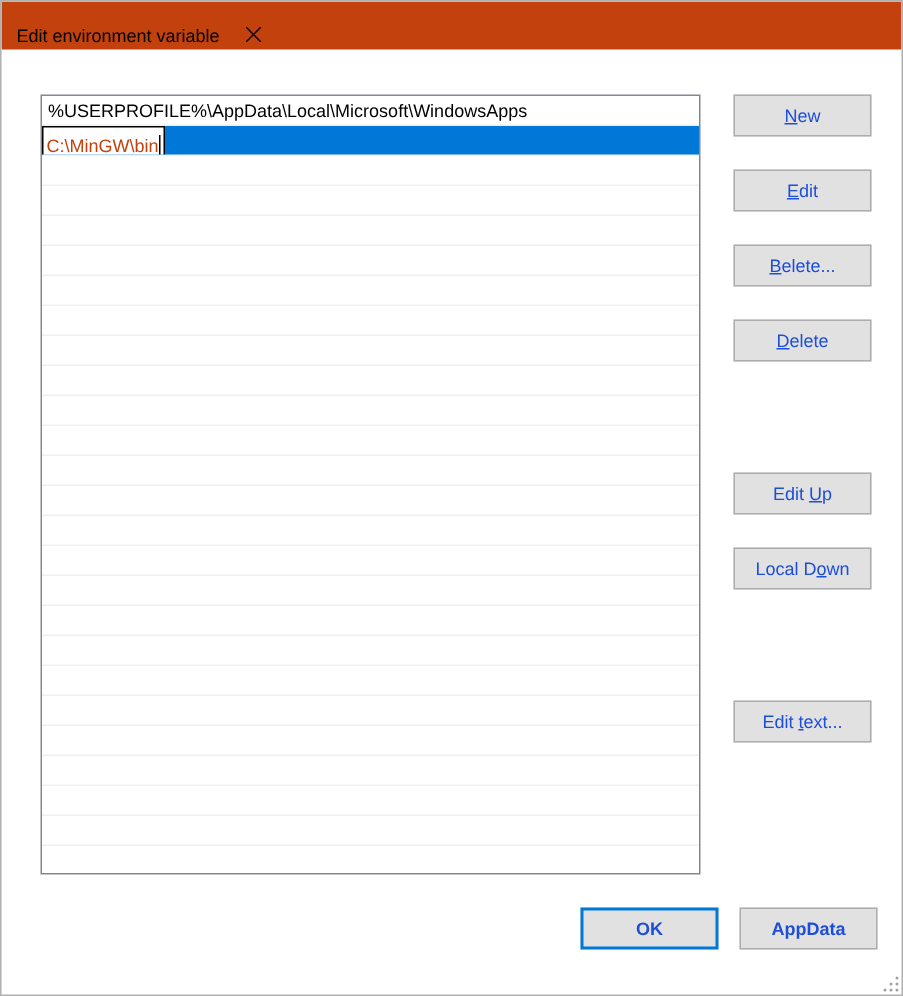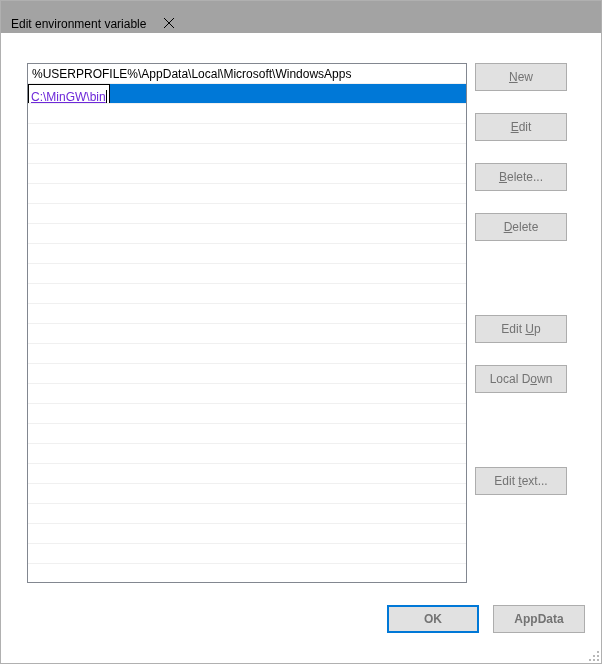--- a/index.html
+++ b/index.html
@@ -14,38 +14,38 @@
       width: 602px;
       height: 664px;
       overflow: hidden;
       border: 1px solid #b0b0b0;
     }
     .titlebar {
       height: 32px;
       display: flex;
       align-items: center;
       padding: 13px 0 0 10px;
-      background: #a3a3a3;
+      background: #c2410c;
     }
     .titlebar-close {
       width: 45px;
       height: 30px;
       display: flex;
       align-items: center;
       justify-content: center;
       cursor: pointer;
     }
     .titlebar-close svg {
       width: 10px;
       height: 10px;
     }
     .content {
       display: flex;
       padding: 30px 16px 10px 26px;
-      gap: 8px;
+      gap: 22px;
     }
     .list-box {
       width: 440px;
       height: 520px;
       border: 1px solid #828790;
       background: #ffffff;
       overflow: hidden;
     }
     .list-row {
       height: 20px;
@@ -59,27 +59,26 @@
       background: #0078d7;
       color: #ffffff;
       position: relative;
     }
     .inline-edit {
       position: absolute;
       left: 0;
       top: 0;
       height: 20px;
       background: #ffffff;
-      color: #6d28d9;
+      color: #c2410c;
       border: 1px solid #000;
       padding: 12px 2px;
       display: flex;
       align-items: center;
       font-size: 12px;
-      text-decoration: underline;
     }
     .inline-edit .caret {
       display: inline-block;
       width: 1px;
       height: 14px;
       background: #000;
       margin-left: 0px;
       vertical-align: middle;
     }
     .button-col {
@@ -88,21 +87,21 @@
       width: 92px;
     }
     .btn {
       height: 28px;
       background: #e1e1e1;
       border: 1px solid #adadad;
       display: flex;
       align-items: center;
       justify-content: center;
       cursor: pointer;
-      color: #737373;
+      color: #1d4ed8;
       margin-bottom: 22px;
     }
     .btn:last-child { margin-bottom: 0; }
     .btn .u { text-decoration: underline; }
     .spacer-lg { height: 52px; }
     .spacer-md { height: 52px; }
     .footer {
       display: flex;
       justify-content: flex-end;
       gap: 14px;

